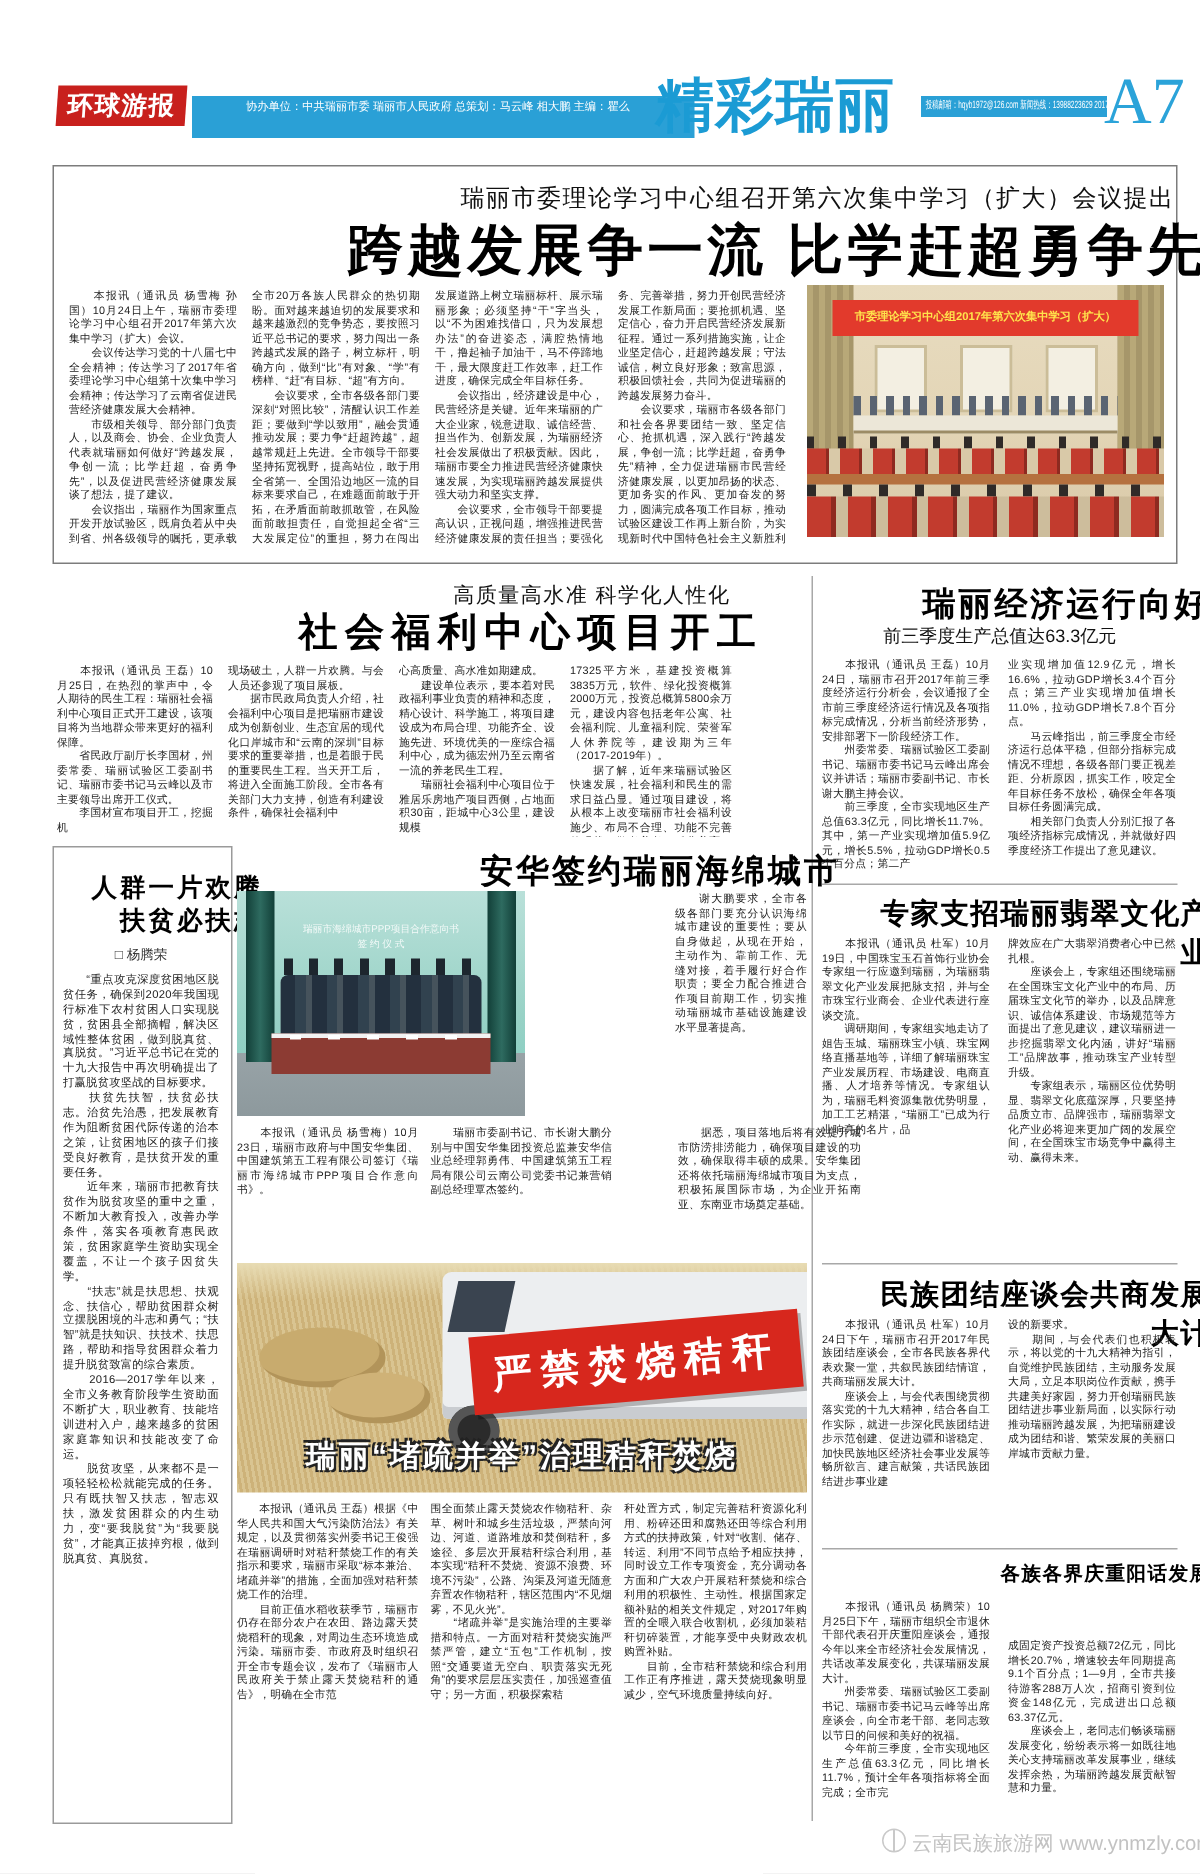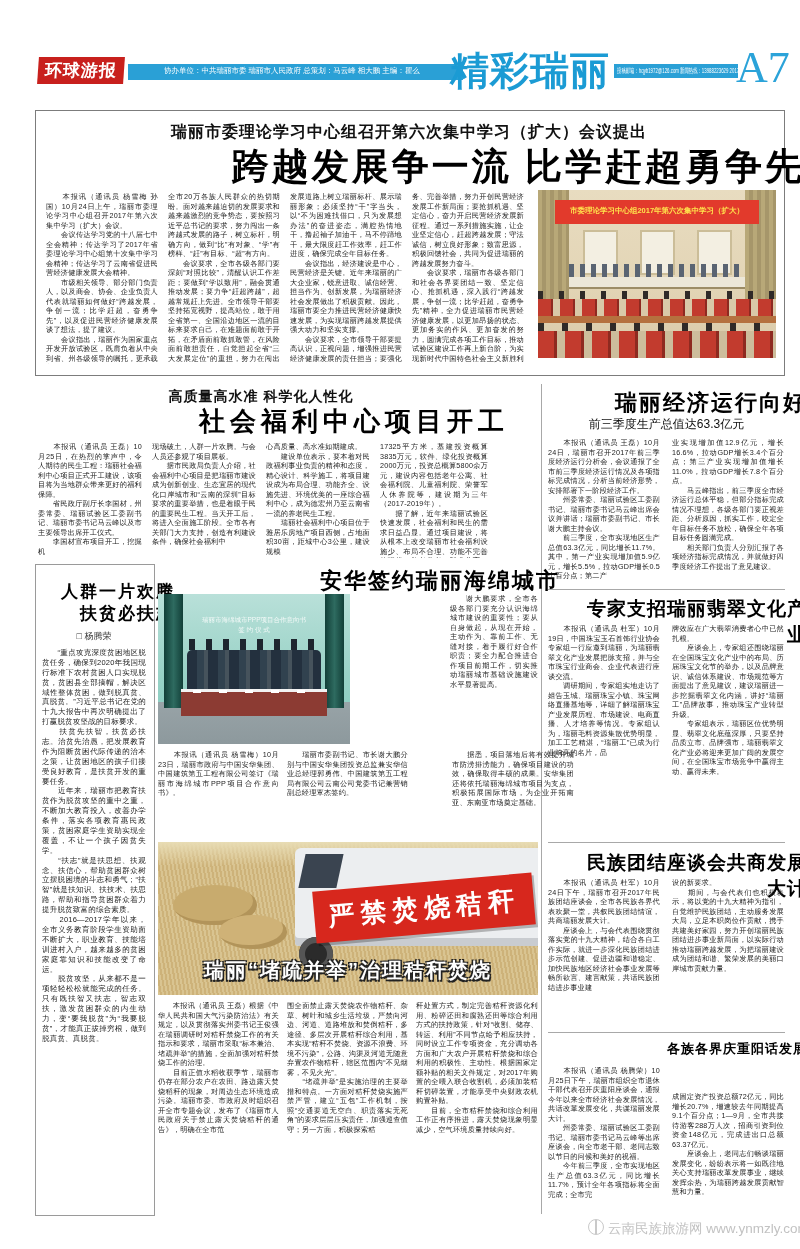--- a/index.html
+++ b/index.html
@@ -2,39 +2,39 @@
 <html><head>
 <meta charset="utf-8">
 <style>
   html,body{margin:0;padding:0;background:#e9e9e9;}
   #page{position:relative;width:800px;height:1249px;background:#ffffff;margin:0 auto;
         font-family:"Liberation Sans","DejaVu Sans",sans-serif;color:#1c1c1c;overflow:hidden;}
   .abs{position:absolute;}
   .bar{background:#2aa0d6;color:#fff;font-size:7.5px;line-height:14px;white-space:nowrap;overflow:hidden;padding:0 5px;}
   .col{position:absolute;font-size:7.2px;line-height:1.32;text-align:justify;white-space:pre-wrap;
        overflow:hidden;color:#222;letter-spacing:0.2px;}
-  .kicker{position:absolute;text-align:center;font-weight:bold;color:#111;}
+  .kicker{position:absolute;text-align:right;font-weight:normal;color:#111;}
   .headline{position:absolute;text-align:right;font-weight:900;color:#000;padding-left:22px;}
   .rule-h{position:absolute;border-top:1px solid #a8a8a8;height:0;}
   .rule-v{position:absolute;border-left:1px solid #a8a8a8;width:0;}
   .photo{position:absolute;overflow:hidden;}
   .serif{font-family:"Liberation Serif","DejaVu Serif",serif;}
 </style>
 </head>
 <body>
 
 <div id="page">
 
   <div class="abs" style="left:38px;top:57px;width:86px;height:27px;background:#c8201d;color:#fff;
               font-weight:900;font-size:17px;line-height:27px;text-align:center;letter-spacing:1px;transform:skewX(-4deg);">环球游报</div>
 
-  <div class="abs bar" style="left:128px;top:64px;width:294px;height:16px;padding-left:36px;">协办单位：中共瑞丽市委 瑞丽市人民政府 总策划：马云峰 相大鹏 主编：瞿么</div>
+  <div class="abs bar" style="left:128px;top:64px;width:294px;height:28px;padding-left:36px;">协办单位：中共瑞丽市委 瑞丽市人民政府 总策划：马云峰 相大鹏 主编：瞿么</div>
 
   <div class="abs" style="left:424px;top:48px;width:186px;height:46px;color:#1b9bd4;font-weight:900;
-              font-size:39px;line-height:46px;text-align:right;letter-spacing:1px;white-space:nowrap;">精彩瑞丽</div>
+              font-size:39px;line-height:46px;text-align:center;letter-spacing:1px;white-space:nowrap;">精彩瑞丽</div>
 
   <div class="abs bar" style="left:614px;top:64px;width:118px;height:14px;font-size:7px;transform:scaleX(0.62);transform-origin:left center;width:190px;">投稿邮箱：hqyb1972@126.com 新闻热线：13988223629 2017.11.3 星期五 编辑/普婷娜</div>
 
   <div class="abs serif" style="left:736px;top:44px;width:56px;height:48px;font-size:44px;line-height:48px;color:#2ba3d9;">A7</div>
 
   <div class="abs" style="left:35px;top:110px;width:748px;height:264px;border:1px solid #7c7c7c;"></div>
 
   <div class="kicker" style="left:35px;top:122px;width:748px;font-size:16px;letter-spacing:1px;">瑞丽市委理论学习中心组召开第六次集中学习（扩大）会议提出</div>
 
   <div class="headline" style="left:35px;top:142px;width:748px;font-size:37px;letter-spacing:3px;">跨越发展争一流 比学赶超勇争先</div>

